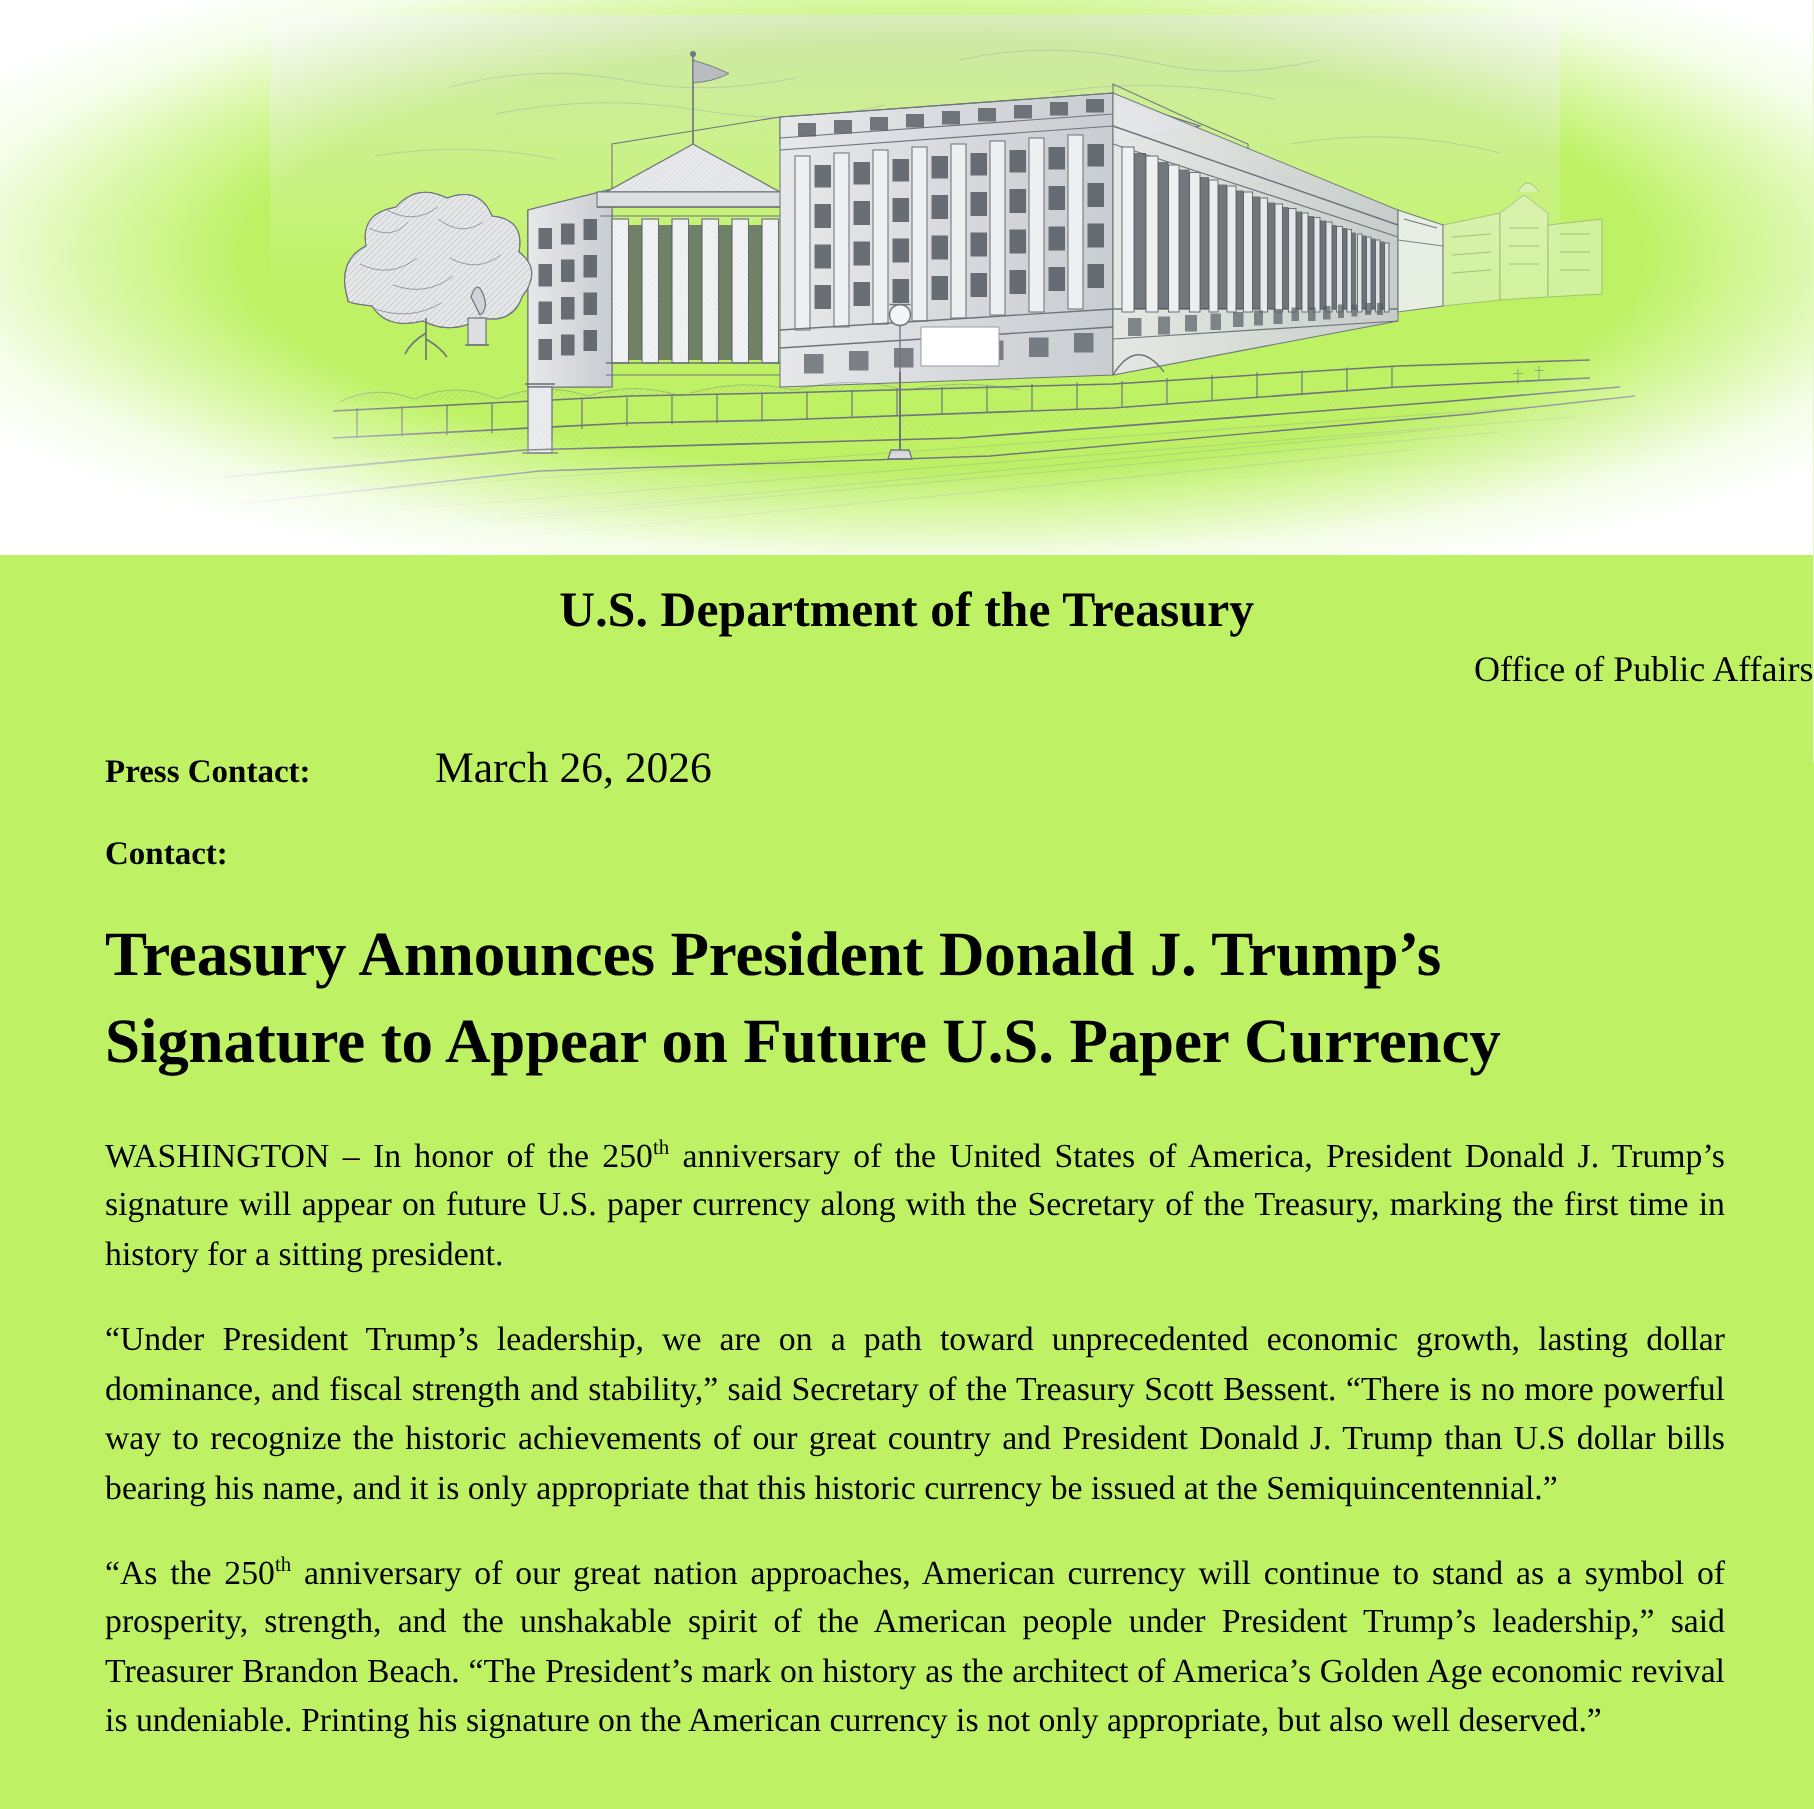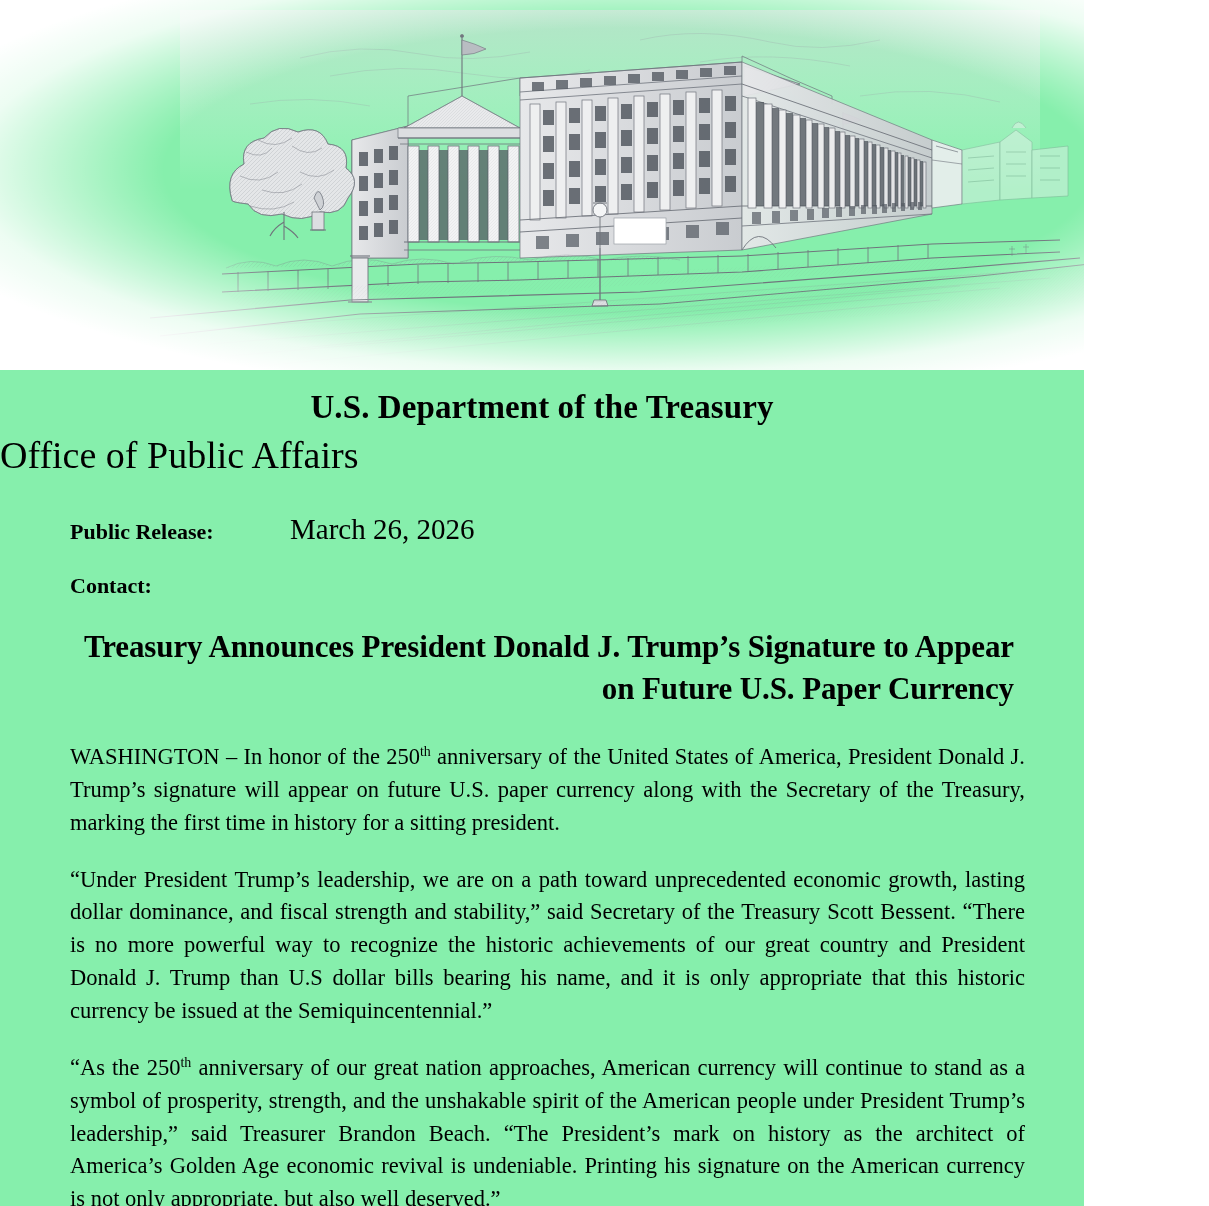--- a/index.html
+++ b/index.html
@@ -2,23 +2,23 @@
 <html><head>
 <meta charset="utf-8">
 <style>
   html, body {
     margin: 0;
     padding: 0;
     background: #ffffff;
   }
   .page {
     position: relative;
-    width: 1084px;
+    width: 1209px;
     height: 1206px;
-    background: #86efac;
+    background: #bef264;
     overflow: hidden;
     font-family: "Liberation Serif", "DejaVu Serif", serif;
     color: #000000;
   }
 
   
   .masthead {
     position: relative;
     width: 1209px;
     height: 370px;
@@ -39,23 +39,23 @@
   
   .org-title {
     text-align: center;
     font-weight: bold;
     font-size: 33px;
     line-height: 1.18;
     letter-spacing: .1px;
     margin: 18px 0 0 0;
   }
   .org-subtitle {
-    text-align: left;
+    text-align: right;
     font-weight: normal;
-    font-size: 38px;
+    font-size: 24px;
     line-height: 1.2;
     margin: 6px 0 0 0;
   }
 
   
   .meta {
     margin: 34px 0 0 0;
     padding: 0 70px 0 70px;
   }
   .meta-row {
@@ -73,23 +73,23 @@
     font-size: 29px;
   }
   .email-link {
     color: #4a74b8;
     text-decoration: underline;
   }
 
   
   .headline {
     margin: 16px 70px 0 70px;
-    text-align: right;
+    text-align: left;
     font-weight: bold;
-    font-size: 31px;
+    font-size: 42px;
     line-height: 1.38;
     letter-spacing: -.1px;
   }
 
   
   .body-copy {
     margin: 30px 59px 0 70px;
   }
   .body-copy p {
     margin: 0 0 24px 0;
@@ -467,21 +467,21 @@
         <rect x="0" y="0" width="1209" height="370" fill="url(#fade)"></rect>
       </svg>
     </div>
   </div>
 
   <div class="org-title">U.S. Department of the Treasury</div>
   <div class="org-subtitle">Office of Public Affairs</div>
 
   <div class="meta">
     <div class="meta-row">
-      <div class="meta-label">Public Release:</div>
+      <div class="meta-label">Press Contact:</div>
       <div class="meta-value">March 26, 2026</div>
     </div>
     <div class="meta-row">
       <div class="meta-label">Contact:</div>
     </div>
   </div>
 
   <h1 class="headline">Treasury Announces President Donald J. Trump’s Signature to Appear on Future U.S. Paper Currency</h1>
 
   <div class="body-copy">

